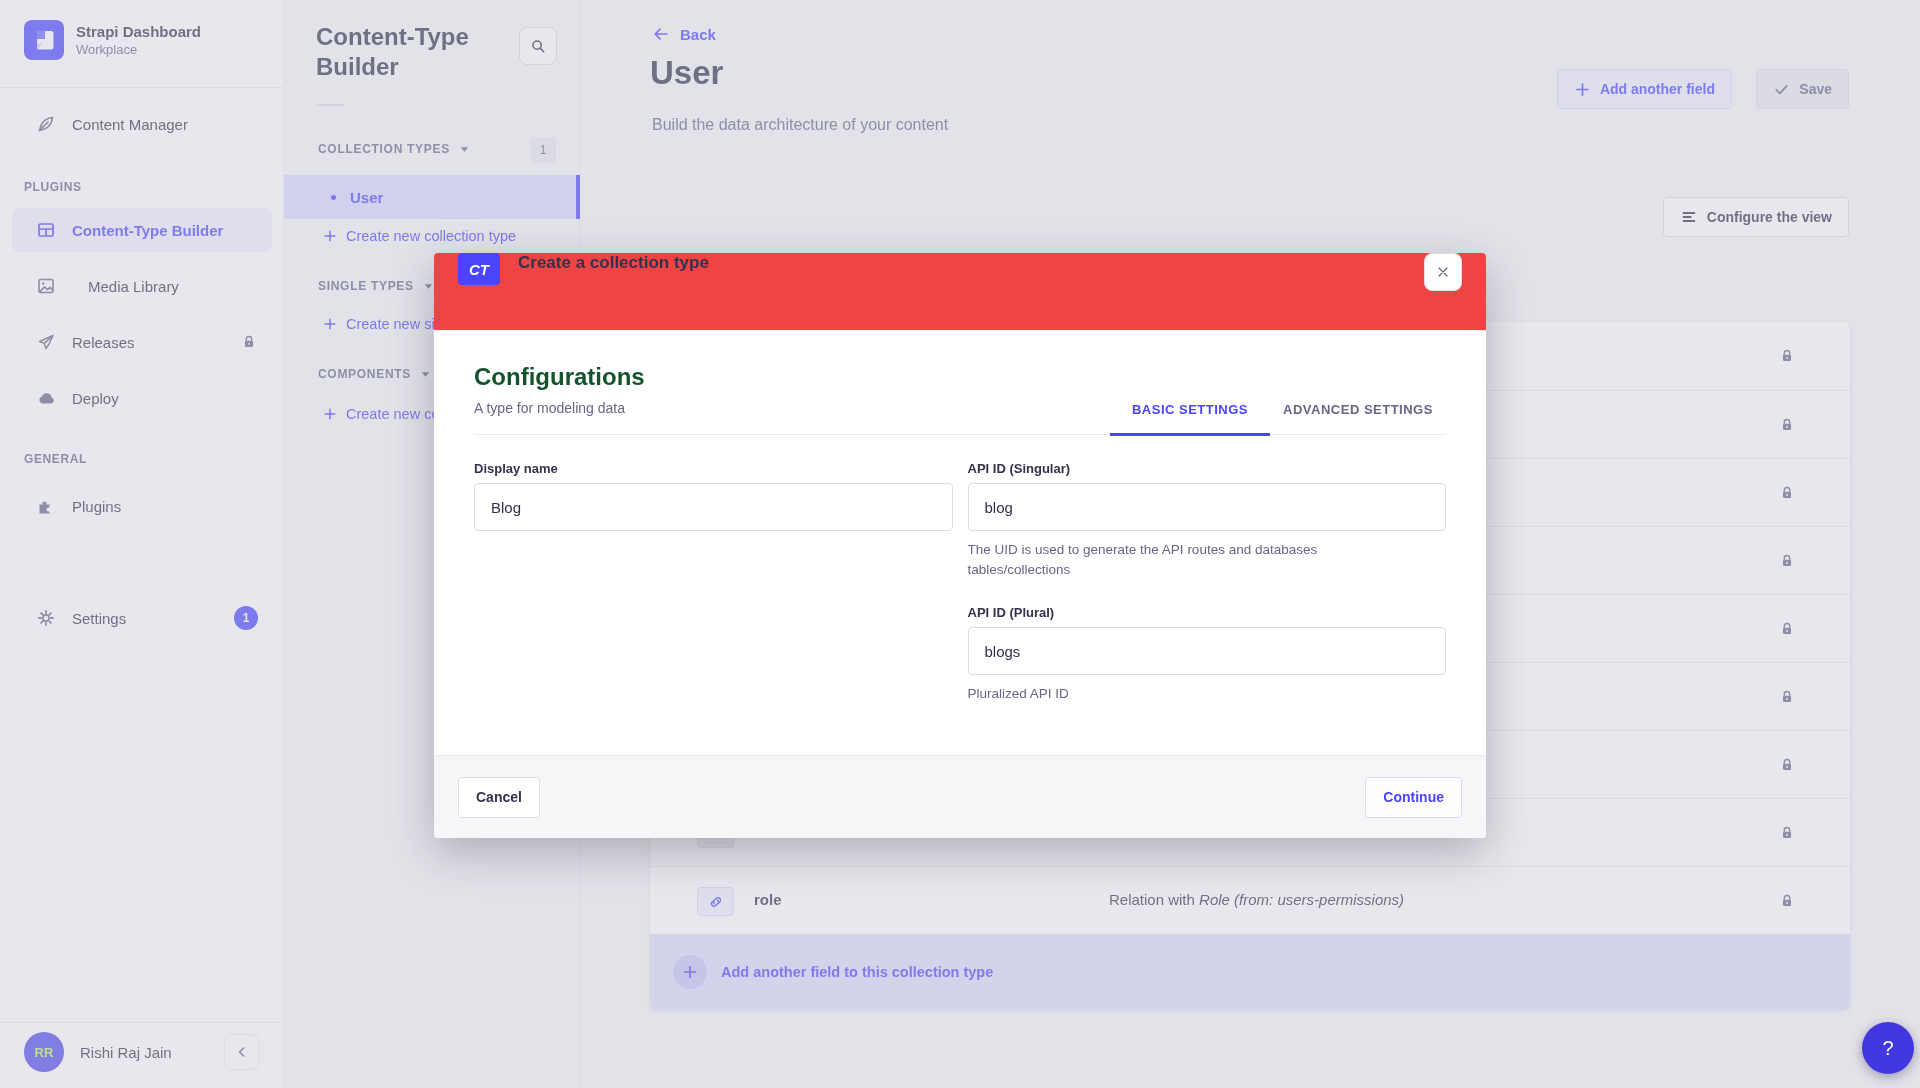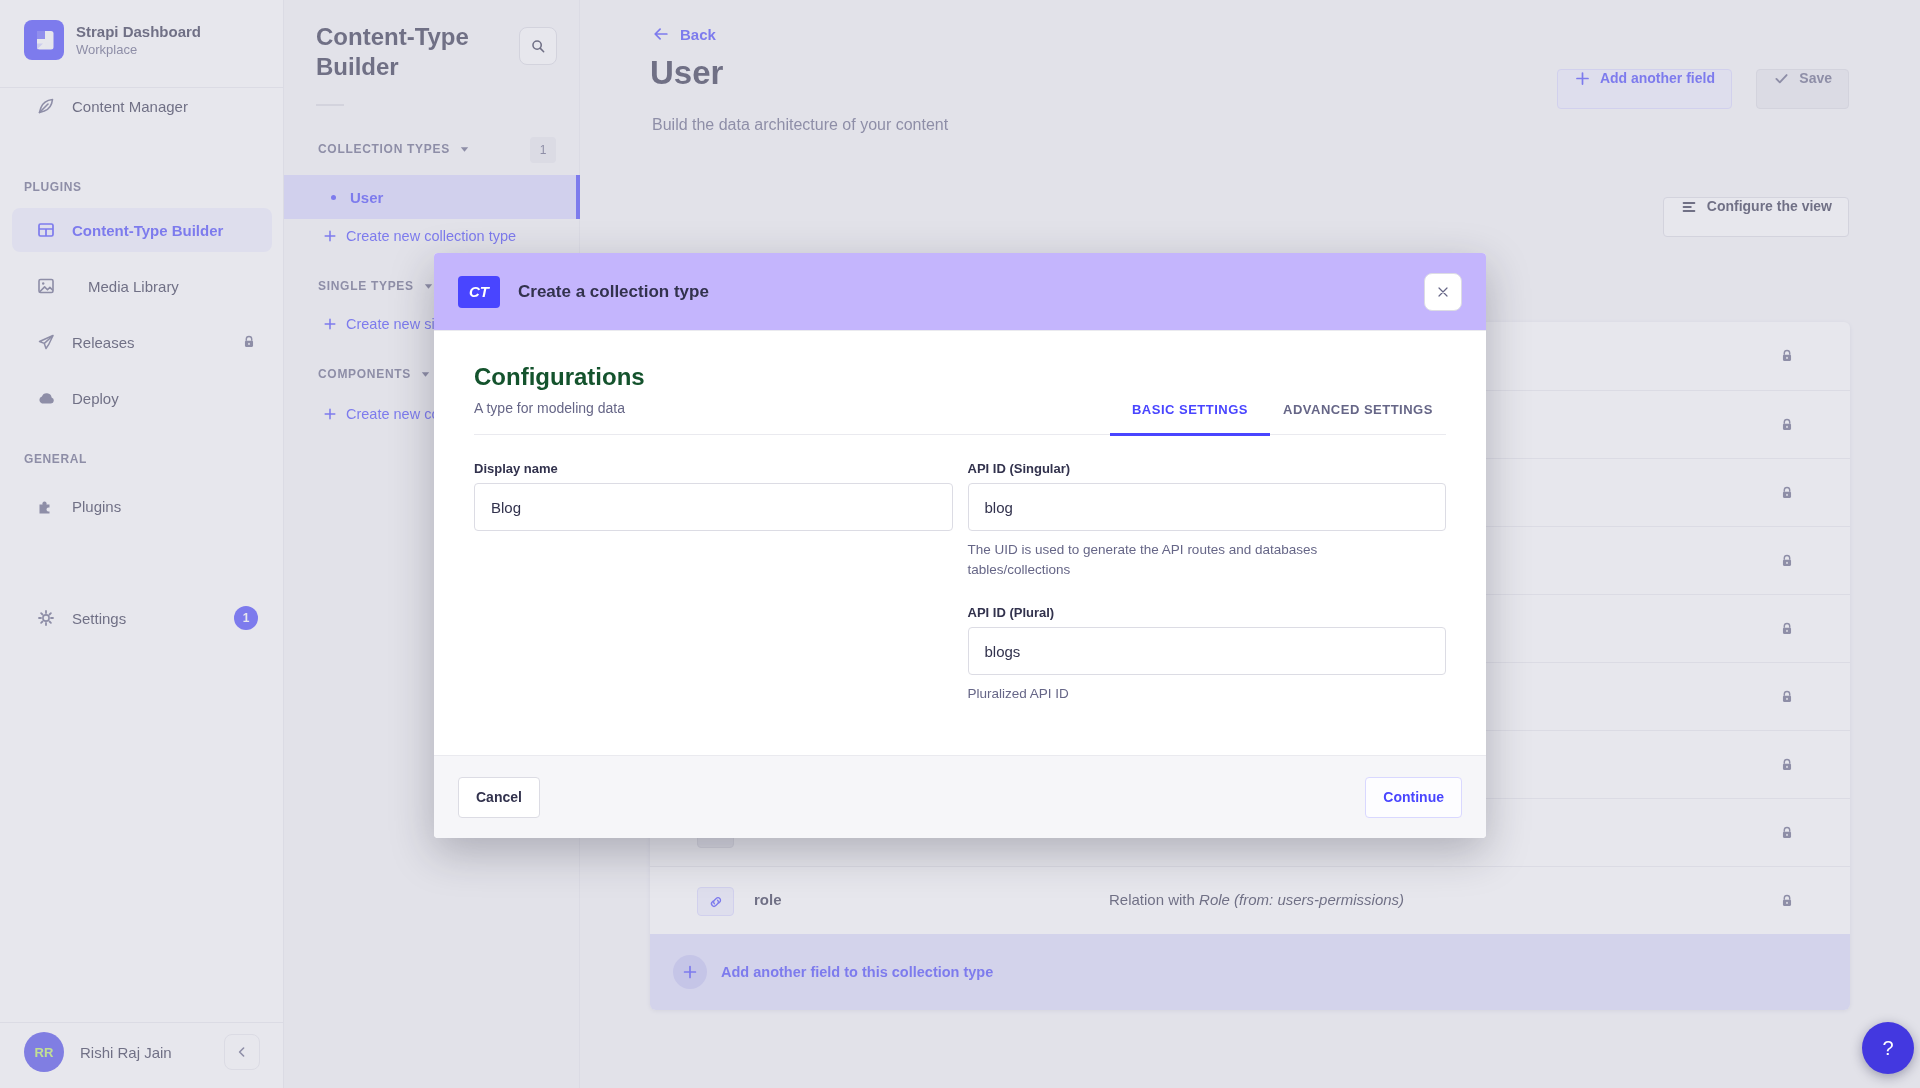--- a/index.html
+++ b/index.html
@@ -43,21 +43,21 @@
   .subnav-sel .dot { width:5px; height:5px; border-radius:50%; background:#4945ff; margin-left:47px; }
   .subnav-sel .lbl { margin-left:14px; font-size:15px; font-weight:bold; color:#4945ff; }
   .create-link { position:absolute; display:flex; align-items:center; gap:8px; color:#4945ff; font-size:14.5px; white-space:nowrap; }
   .create-link .ic { width:16px; height:16px; display:flex; }
 
   
   .main { position:absolute; left:580px; top:0; width:1340px; height:1088px; background:#f6f6f9; }
   .back-link { position:absolute; left:72px; top:25px; display:flex; align-items:center; gap:10px; color:#4945ff; font-size:15px; font-weight:bold; }
   .page-title { position:absolute; left:70px; top:54px; font-size:33px; font-weight:bold; color:#32324d; }
   .page-sub { position:absolute; left:72px; top:116px; font-size:16px; color:#666687; }
-  .btn { display:inline-flex; gap:9px; height:40px; padding:0 16px; border-radius:4px; font-size:14px; font-weight:bold; border:1px solid transparent; }
+  .btn { display:inline-flex; align-items:center; gap:9px; height:40px; padding:0 16px; border-radius:4px; font-size:14px; font-weight:bold; border:1px solid transparent; }
   .btn .ic { display:flex; }
   .btn-addfield { position:absolute; right:188px; top:69px; background:#f0f0ff; border-color:#d9d8ff; color:#4945ff; }
   .btn-save { position:absolute; right:71px; top:69px; background:#eaeaef; border-color:#dcdce4; color:#666687; }
   .btn-configure { position:absolute; right:71px; top:197px; background:#ffffff; border-color:#dcdce4; color:#32324d; }
 
   .card { position:absolute; left:70px; top:322px; width:1200px; height:688px; background:#fff; border-radius:6px; box-shadow:0 1px 4px rgba(33,33,52,.1); }
   .t-row { position:relative; height:68px; border-top:1px solid #eaeaef; }
   .t-row:first-child { border-top:none; }
   .t-row .fbox { position:absolute; left:47px; top:20px; width:37px; height:29px; border-radius:4px; background:#eaeaef; border:1px solid #dcdce4; }
   .t-row .lock { position:absolute; right:54px; top:25px; width:18px; height:18px; color:#666687; }
@@ -67,21 +67,21 @@
   .t-row .ftype .it { font-style:italic; }
   .add-row { position:absolute; left:0; bottom:0; width:1200px; height:76px; background:#dcdcfc; border-radius:0 0 6px 6px; display:flex; align-items:center; }
   .add-row .plus-circle { width:34px; height:34px; border-radius:50%; background:#c5c4f5; color:#4945ff; margin-left:23px; display:flex; align-items:center; justify-content:center; }
   .add-row .lbl { margin-left:14px; font-size:14.5px; font-weight:bold; color:#4945ff; }
 
   
   .backdrop { position:absolute; inset:0; background:rgba(198,198,212,0.42); z-index:10; }
 
   
   .modal { position:absolute; left:434px; top:253px; width:1052px; height:585px; background:#fff; border-radius:4px; box-shadow:0 14px 44px rgba(33,33,52,.28); z-index:20; }
-  .m-header { height:78px; display:flex; align-items:center; padding:0 24px; background:#c4b5fd; border-bottom:1px solid #eaeaef; border-radius:4px 4px 0 0; }
+  .m-header { height:78px; display:flex; padding:0 24px; background:#ef4444; border-bottom:1px solid #eaeaef; border-radius:4px 4px 0 0; }
   .ct-badge { width:42px; height:32px; border-radius:4px; background:#4945ff; color:#fff; font-size:15px; font-weight:bold; font-style:italic; display:flex; align-items:center; justify-content:center; }
   .m-title { margin-left:18px; font-size:17px; font-weight:bold; color:#32324d; }
   .m-close { margin-left:auto; width:38px; height:38px; border-radius:8px; background:#fff; border:1px solid #dcdce4; color:#666687; display:flex; align-items:center; justify-content:center; }
   .m-body { padding:0 40px; position:relative; }
   .head-row { display:flex; justify-content:space-between; align-items:flex-end; padding-top:32px; border-bottom:1px solid #eaeaef; }
   .m-heading { font-size:24px; font-weight:bold; color:#14532d; }
   .m-subheading { margin-top:9px; font-size:14px; color:#666687; padding-bottom:18px; }
   .tabs { display:flex; }
   .tab { position:relative; padding-bottom:17px; text-align:center; font-size:13px; font-weight:bold; letter-spacing:.5px; color:#666687; }
   .tab.basic { width:160px; color:#4945ff; }
@@ -118,21 +118,21 @@
               <path fill="#cecdff" d="M13 29.5v-6h6z" opacity=".9"></path>
             </svg>
         </div>
         <div>
           <div class="brand-name">Strapi Dashboard</div>
           <div class="brand-sub">Workplace</div>
         </div>
       </div>
       <div class="s-div" style="top:87px"></div>
 
-      <div class="nav-item" style="top:84px">
+      <div class="nav-item" style="top:102px">
         <span class="ic">
             <svg viewBox="0 0 20 20" width="20" height="20" fill="none" stroke="currentColor" stroke-width="1.6" stroke-linecap="round" stroke-linejoin="round">
               <path d="M16.5 3.5c-5.5.6-9.8 3.4-11.6 8.2L3.5 16.5l4.8-1.4c4.8-1.8 7.6-6.1 8.2-11.6z"></path>
               <path d="M3.5 16.5L12 8"></path>
             </svg>
           </span>
         <span>Content Manager</span>
       </div>
 
       <div class="nav-head" style="top:180px">PLUGINS</div>

